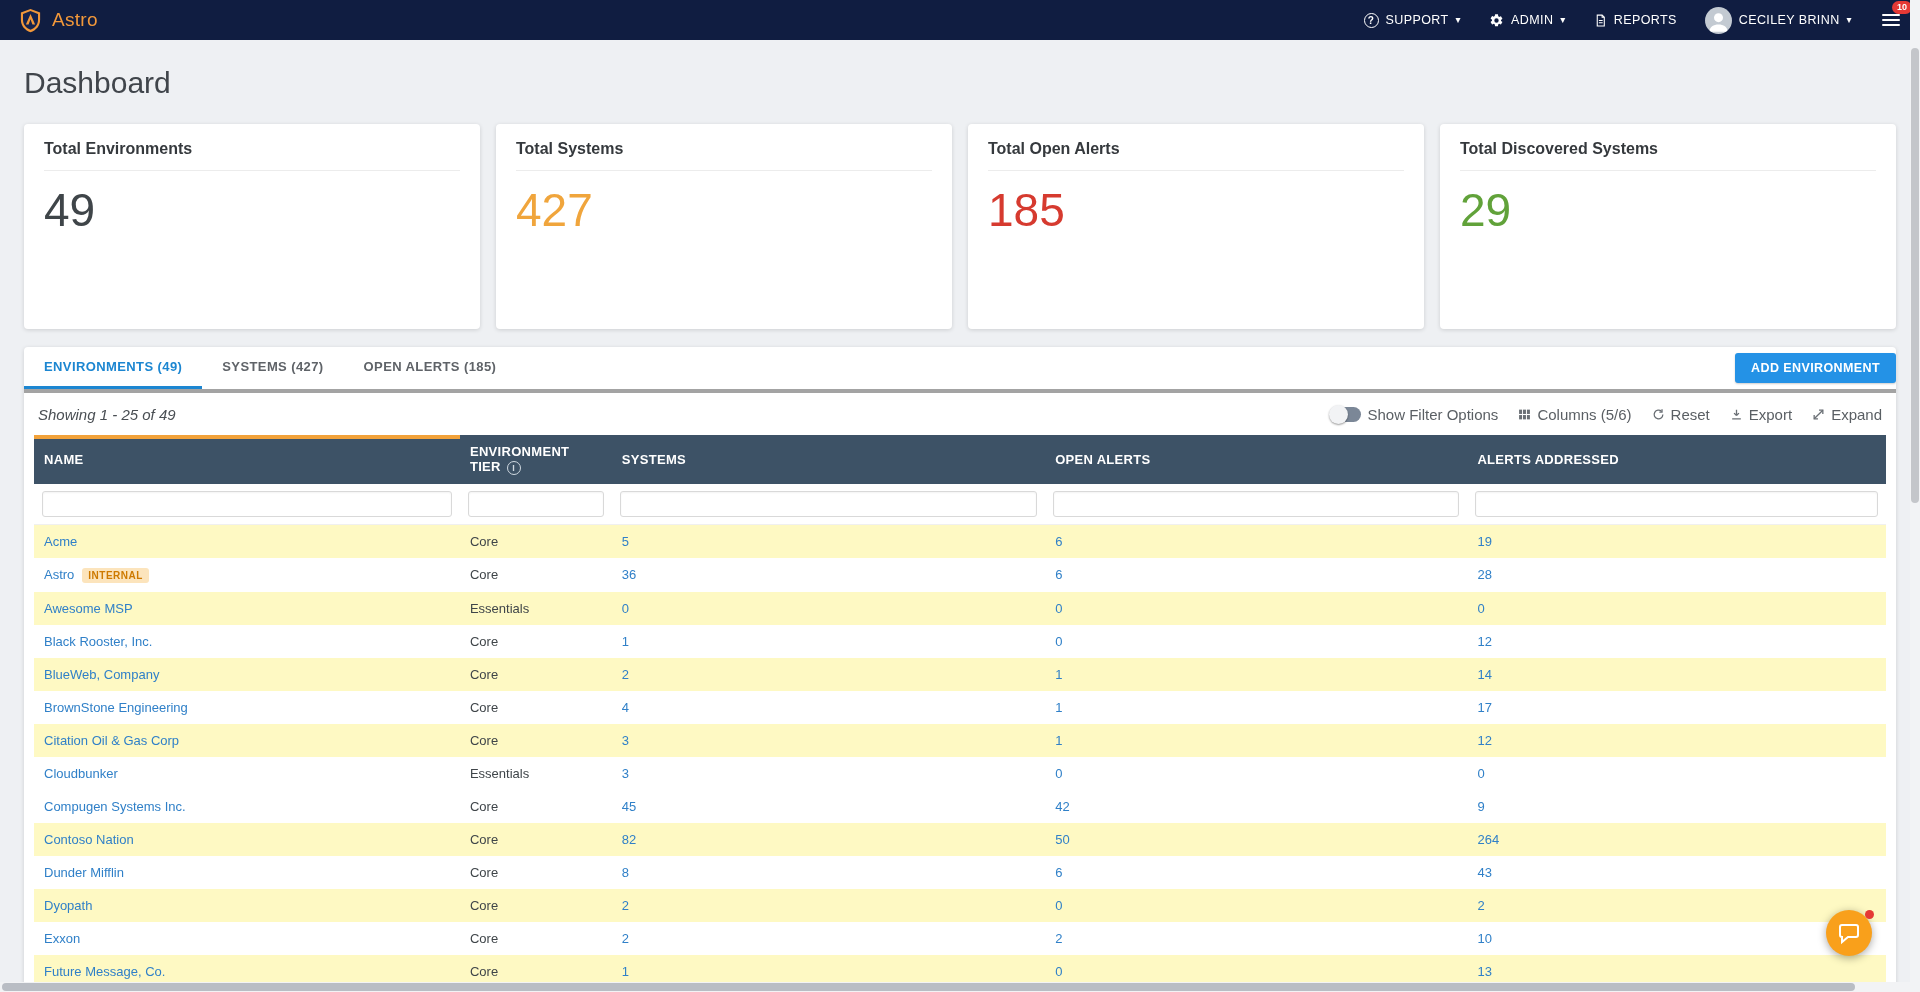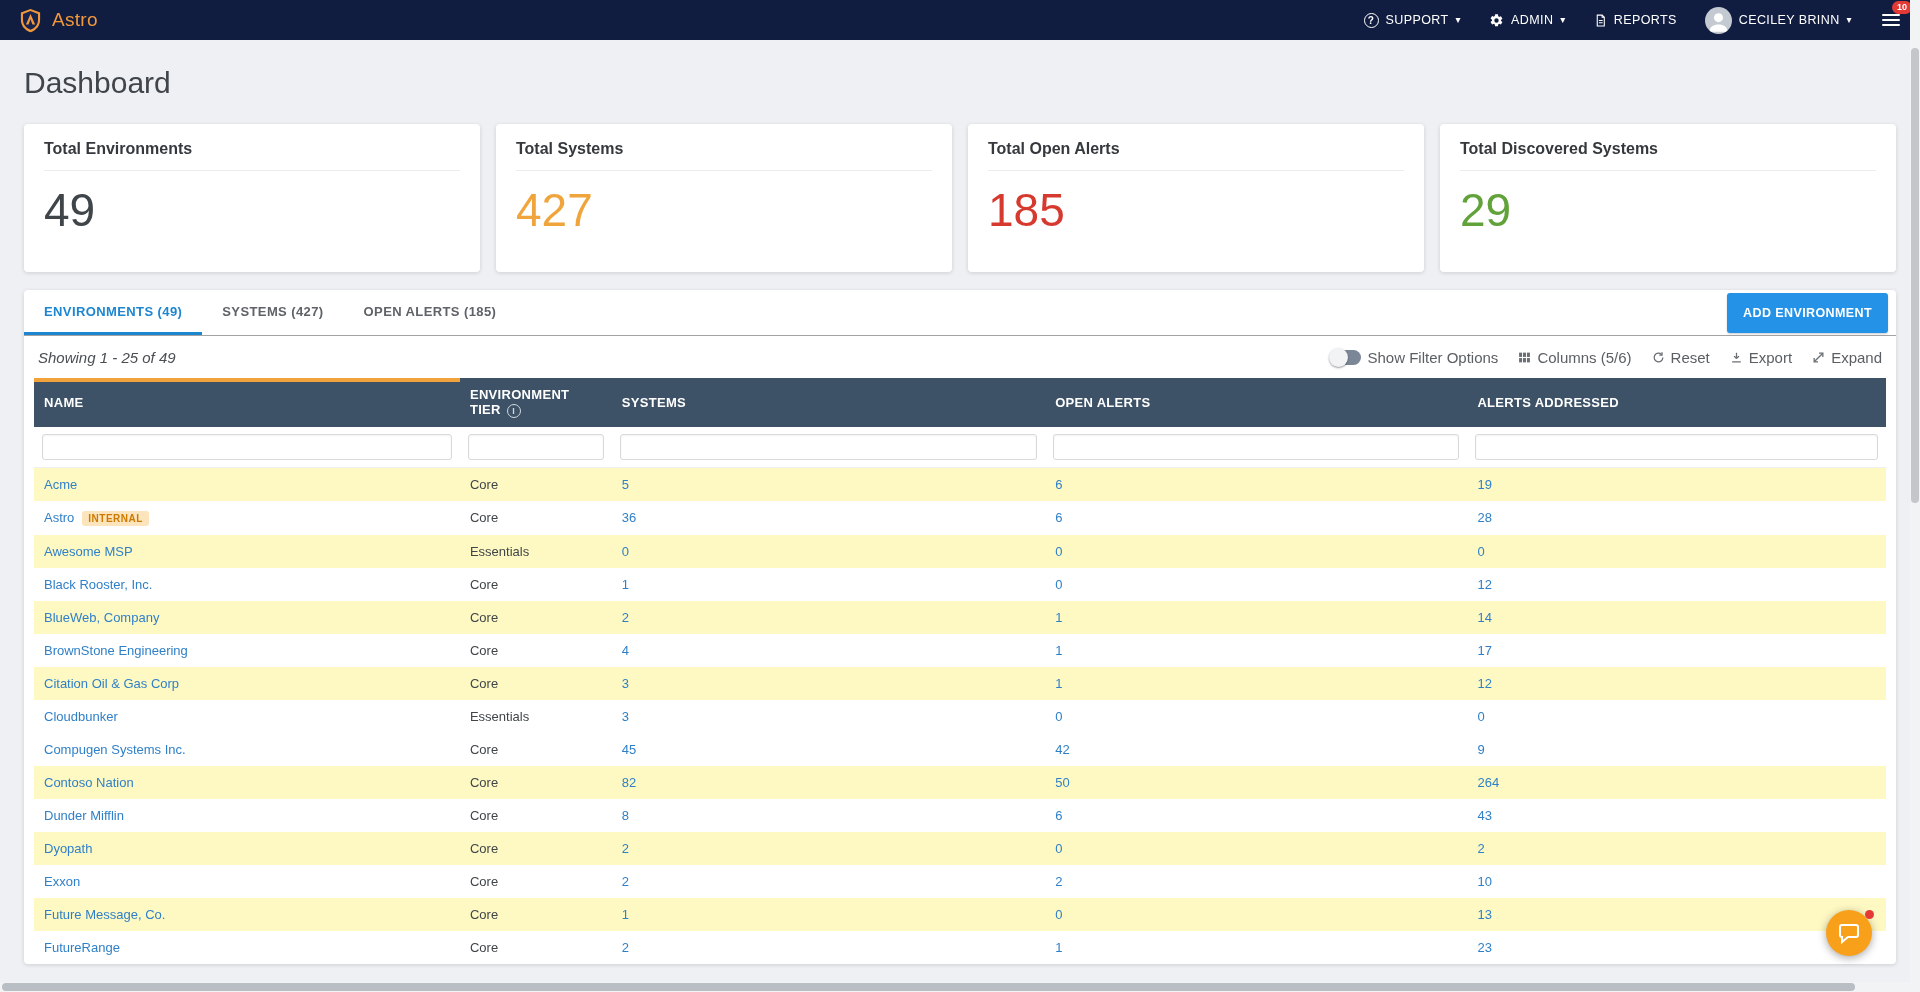--- a/index.html
+++ b/index.html
@@ -43,48 +43,48 @@
     font-size:9px; font-weight:bold; border-radius:9px; padding:2px 5px; line-height:1;
   }
 
   
   .content { padding:26px 24px 0 24px; }
   .page-title { font-size:30px; font-weight:500; color:#40454b; margin-bottom:24px; }
 
   
   .stats { display:flex; gap:16px; margin-bottom:18px; }
   .stat-card {
-    flex:1; background:#fff; border-radius:4px; height:148px;
+    flex:1; background:#fff; border-radius:4px; height:205px;
     box-shadow:0 1px 4px rgba(0,0,0,.14); padding:16px 20px;
   }
   .stat-label {
     font-size:16px; font-weight:bold; color:#35393d;
     padding-bottom:12px; border-bottom:1px solid #ececec;
   }
   .stat-value { font-size:46px; font-weight:400; margin-top:12px; }
 
   
   .panel {
     background:#fff; border-radius:4px; box-shadow:0 1px 4px rgba(0,0,0,.14);
     padding-bottom:0; overflow:hidden;
   }
   .panel-head {
     display:flex; align-items:center; height:46px;
-    border-bottom:1px solid #a3a3a3; padding-right:8px;
+    border-bottom:4px solid #a3a3a3; padding-right:0;
   }
   .tabs { display:flex; height:100%; }
   .tab {
     display:flex; align-items:center; padding:0 20px; font-size:13px; font-weight:600;
     letter-spacing:.4px; color:#5f6368; cursor:pointer; border-bottom:3px solid transparent;
     text-transform:uppercase;
   }
   .tab.active { color:#1c86d1; border-bottom-color:#1c86d1; }
   .add-btn {
     margin-left:auto; background:#2492e6; color:#fff; border:none; border-radius:3px;
-    height:40px; padding:0 16px; font-size:12.5px; font-weight:bold; letter-spacing:.4px;
+    height:30px; padding:0 16px; font-size:12.5px; font-weight:bold; letter-spacing:.4px;
     cursor:pointer; font-family:inherit; box-shadow:0 1px 2px rgba(0,0,0,.2);
   }
 
   .controls-row {
     display:flex; align-items:center; height:42px; padding:0 14px;
     font-size:15px; color:#5a5f64;
   }
   .showing { font-style:italic; color:#4a4f54; }
   .controls-right { margin-left:auto; display:flex; align-items:center; gap:20px; }
   .ctrl { display:flex; align-items:center; gap:6px; cursor:pointer; color:#5a5f64; }

